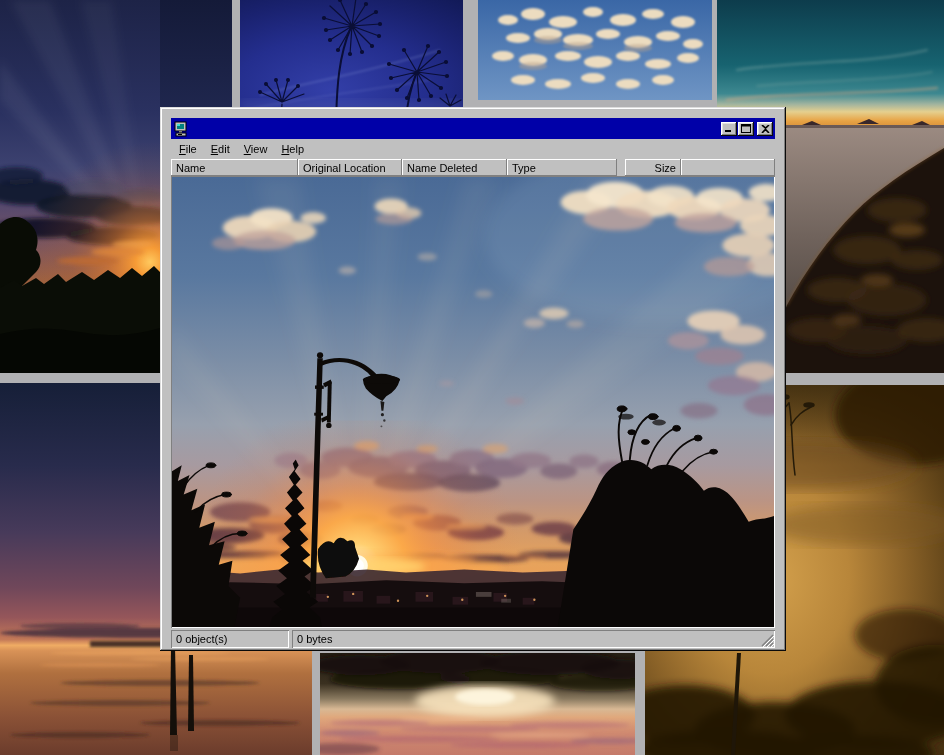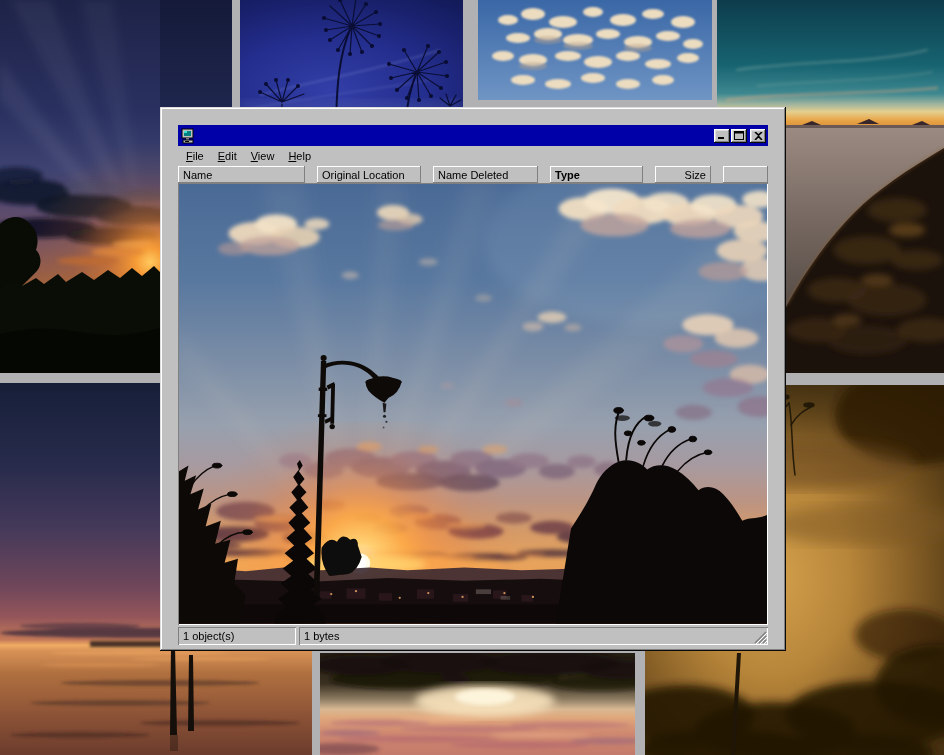--- a/index.html
+++ b/index.html
@@ -3,36 +3,36 @@
 <meta charset="utf-8">
 <style>
   html,body{margin:0;padding:0;background:#888;}
   #stage{position:relative;width:944px;height:755px;overflow:hidden;background:#b1b1b3;
          font-family:"Liberation Sans",sans-serif;-webkit-font-smoothing:none;}
   .tile{position:absolute;overflow:hidden;}
   .tile svg{display:block;}
   
   #win{position:absolute;left:160px;top:107px;width:626px;height:544px;background:#c0c0c0;
        box-shadow:inset -1px -1px 0 #0a0a0a, inset 1px 1px 0 #dcdcdc, inset -2px -2px 0 #808080, inset 2px 2px 0 #ffffff;
-       padding:18px;box-sizing:border-box;display:flex;flex-direction:column;}
+       padding:11px;box-sizing:border-box;display:flex;flex-direction:column;}
   .titlebar{height:19px;background:#0000a8;display:flex;align-items:center;padding:1px 2px;flex:0 0 auto;}
   .titlebar .appicon{width:16px;height:16px;margin-right:3px;flex:0 0 auto;}
   .titlebar .ttext{color:#fff;font-size:11px;font-weight:bold;flex:1 1 auto;overflow:hidden;white-space:nowrap;}
   .tbtn{width:16px;height:14px;background:#c0c0c0;margin-left:1px;flex:0 0 auto;
         box-shadow:inset -1px -1px 0 #0a0a0a, inset 1px 1px 0 #fff, inset -2px -2px 0 #808080, inset 2px 2px 0 #dfdfdf;
         display:flex;align-items:center;justify-content:center;}
   .tbtn.close{margin-left:3px;}
   .menubar{height:20px;display:flex;align-items:center;flex:0 0 auto;padding-left:1px;}
   .menu-item{font-size:11px;color:#000;padding:2px 7px;cursor:default;}
   .menu-item u{text-decoration:underline;}
-  .headrow{height:17px;display:flex;flex:0 0 auto;gap:12px;}
+  .headrow{height:17px;display:flex;flex:0 0 auto;}
   .hcell{background:#c0c0c0;box-shadow:inset -1px -1px 0 #808080, inset 1px 1px 0 #fff;
          font-size:11px;color:#000;display:flex;align-items:center;padding:0 5px;box-sizing:border-box;
          white-space:nowrap;overflow:hidden;}
-  .hcell.right{justify-content:flex-end;}
+  .hcell.right{justify-content:flex-end;margin-left:8px;}
   .client{flex:1 1 auto;position:relative;box-shadow:inset 1px 1px 0 #808080, inset -1px -1px 0 #fff;
           padding:1px;box-sizing:border-box;background:#000;}
   .client svg{width:100%;height:100%;display:block;}
   .statusbar{height:18px;flex:0 0 auto;display:flex;gap:3px;margin-top:2px;position:relative;}
   .spanel{background:#c0c0c0;box-shadow:inset 1px 1px 0 #808080, inset -1px -1px 0 #fff;
           font-size:11px;color:#000;display:flex;align-items:center;padding:0 5px;box-sizing:border-box;}
   .spanel.p1{width:118px;flex:0 0 auto;}
   .spanel.p2{flex:1 1 auto;}
   .grip{position:absolute;right:1px;bottom:1px;width:13px;height:13px;}
 </style>
@@ -436,21 +436,21 @@
       <span class="menu-item"><u>F</u><span>ile</span></span>
       <span class="menu-item"><u>E</u><span>dit</span></span>
       <span class="menu-item"><u>V</u><span>iew</span></span>
       <span class="menu-item"><u>H</u><span>elp</span></span>
     </div>
 
     <div class="headrow">
       <div class="hcell" style="width:127px;">Name</div>
       <div class="hcell" style="width:104px;">Original Location</div>
       <div class="hcell" style="width:105px;">Name Deleted</div>
-      <div class="hcell" style="width:93px;font-weight:bold;">Type</div>
+      <div class="hcell" style="width:110px;">Type</div>
       <div class="hcell right" style="width:56px;">Size</div>
       <div class="hcell" style="flex:1;"></div>
     </div>
 
     <div class="client">
       <svg viewBox="0 0 618 462" preserveAspectRatio="none">
         <defs>
           <linearGradient id="skyG" x1="0" y1="0" x2="0" y2="1">
             <stop offset="0" stop-color="#4a6a96"></stop>
               <stop offset=".22" stop-color="#59789f"></stop>
@@ -659,22 +659,22 @@
           <ellipse cx="215" cy="208" rx="19" ry="4.5"></ellipse>
           <path d="M214,230 L215,240 L217,240 L218,231 Z" fill-opacity=".9"></path>
           <circle cx="216" cy="244" r="1.6" fill-opacity=".85"></circle>
           <circle cx="218" cy="250" r="1.2" fill-opacity=".7"></circle>
           <circle cx="215" cy="256" r="1" fill-opacity=".55"></circle>
         </g>
       </svg>
     </div>
 
     <div class="statusbar">
-      <div class="spanel p1">1 object(s)</div>
-      <div class="spanel p2">1 bytes</div>
+      <div class="spanel p1">0 object(s)</div>
+      <div class="spanel p2">0 bytes</div>
       <svg class="grip" viewBox="0 0 13 13">
         <path d="M12,1 L1,12 M12,5 L5,12 M12,9 L9,12" stroke="#808080" stroke-width="1.4" fill="none"></path>
         <path d="M13,2 L2,13 M13,6 L6,13 M13,10 L10,13" stroke="#ffffff" stroke-width="1" fill="none"></path>
       </svg>
     </div>
   </div>
 
 </div>
 
 </body></html>

